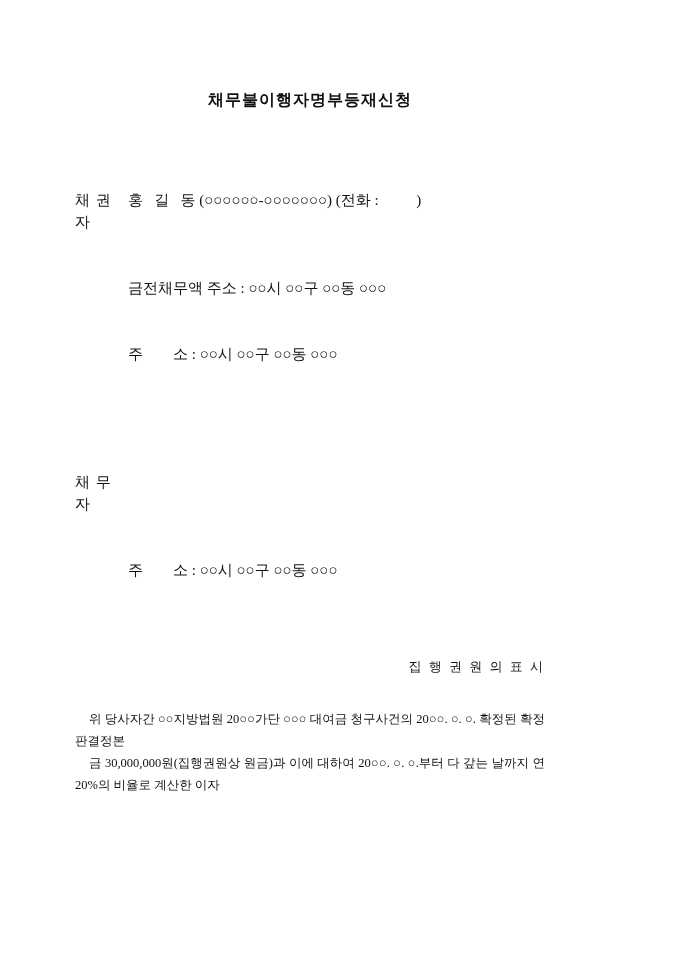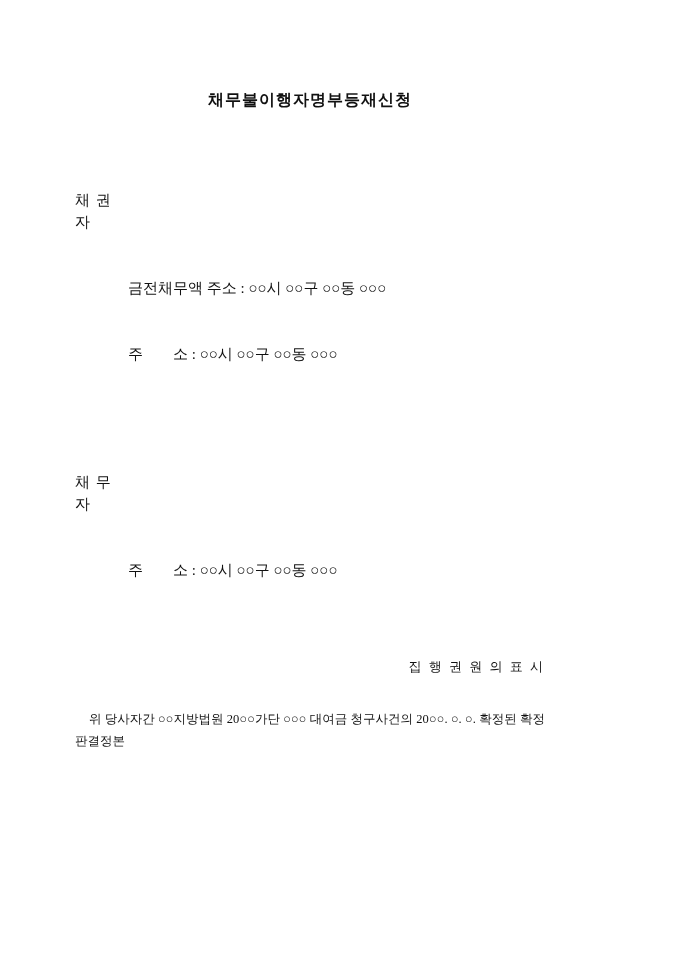--- a/index.html
+++ b/index.html
@@ -56,30 +56,32 @@
 </head>
 <body>
 
 <div class="page">
 
   <h1 class="doc-title">채무불이행자명부등재신청</h1>
 
   <div class="party">
     <div class="party-row">
       <span class="party-label">채 권 자</span>
+      <span class="party-name">홍   길   동 (○○○○○○-○○○○○○○) (전화 :          )</span>
     </div>
     <div class="party-line">금전채무액 주소 : ○○시 ○○구 ○○동 ○○○</div>
     <div class="party-line">주        소 : ○○시 ○○구 ○○동 ○○○</div>
   </div>
 
   <div class="party">
     <div class="party-row">
       <span class="party-label">채 무 자</span>
     </div>
     <div class="party-line">주        소 : ○○시 ○○구 ○○동 ○○○</div>
   </div>
 
   <h2 class="section-heading">집 행 권 원 의  표 시</h2>
   <p class="body-par">위 당사자간 ○○지방법원 20○○가단 ○○○ 대여금 청구사건의 20○○. ○. ○. 확정된 확정판결정본</p>
 
+  <p class="body-par">금 30,000,000원(집행권원상 원금)과 이에 대하여 20○○. ○. ○.부터 다 갚는 날까지 연 20%의 비율로 계산한 이자</p>
 
 
 </div>
 
 </body></html>

